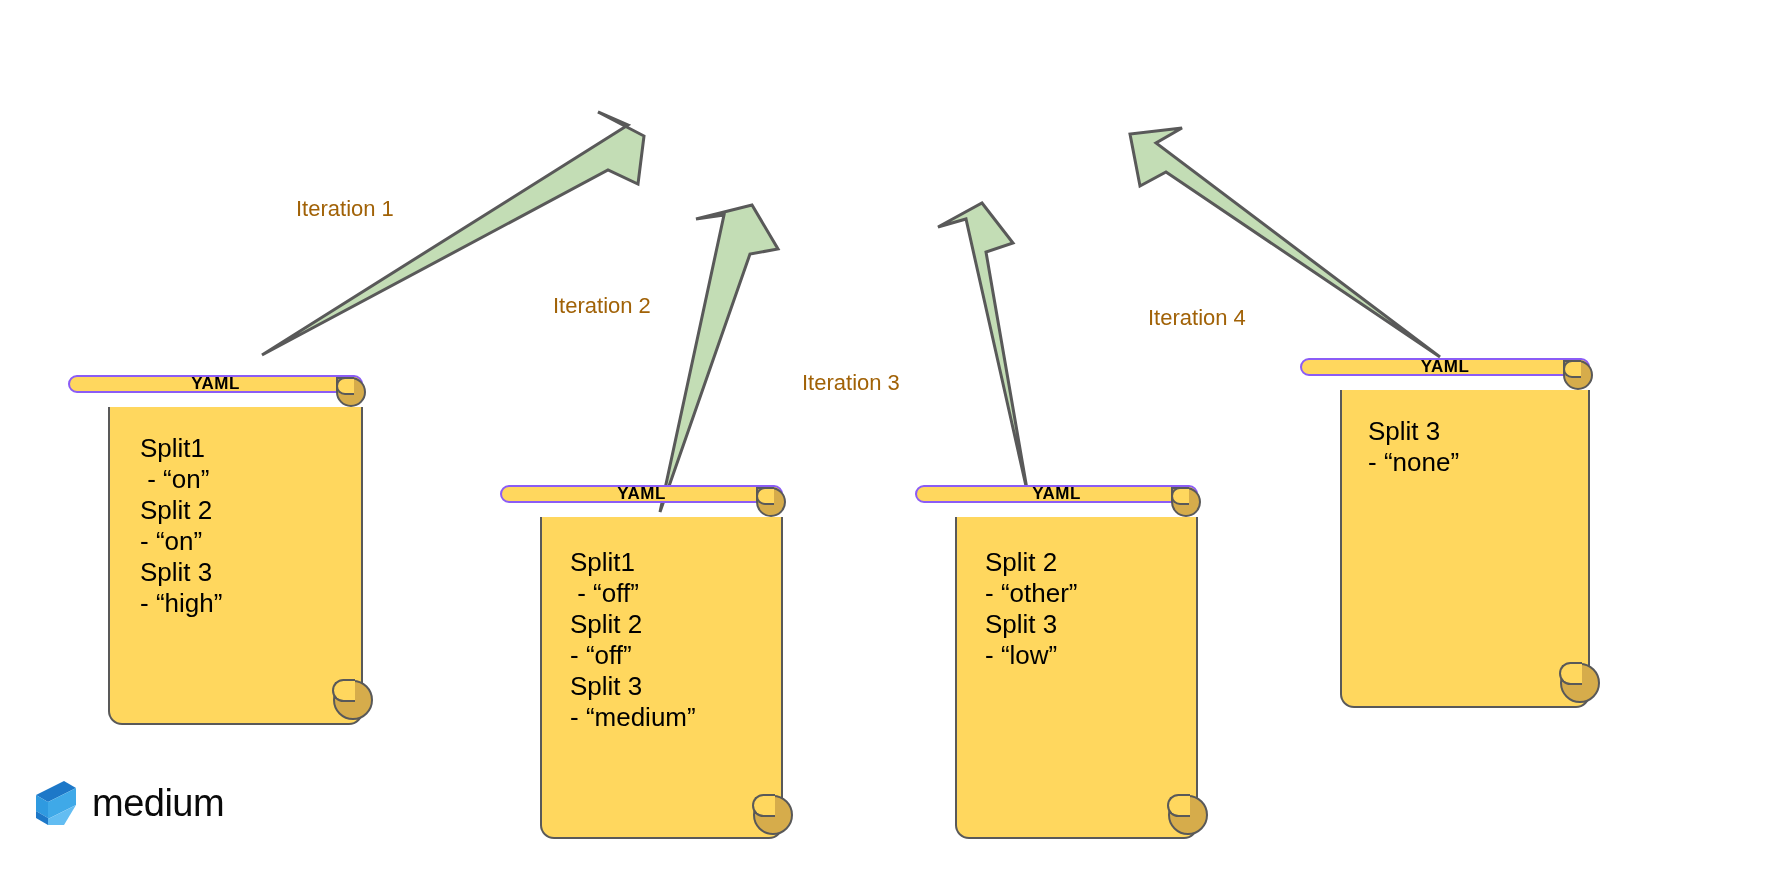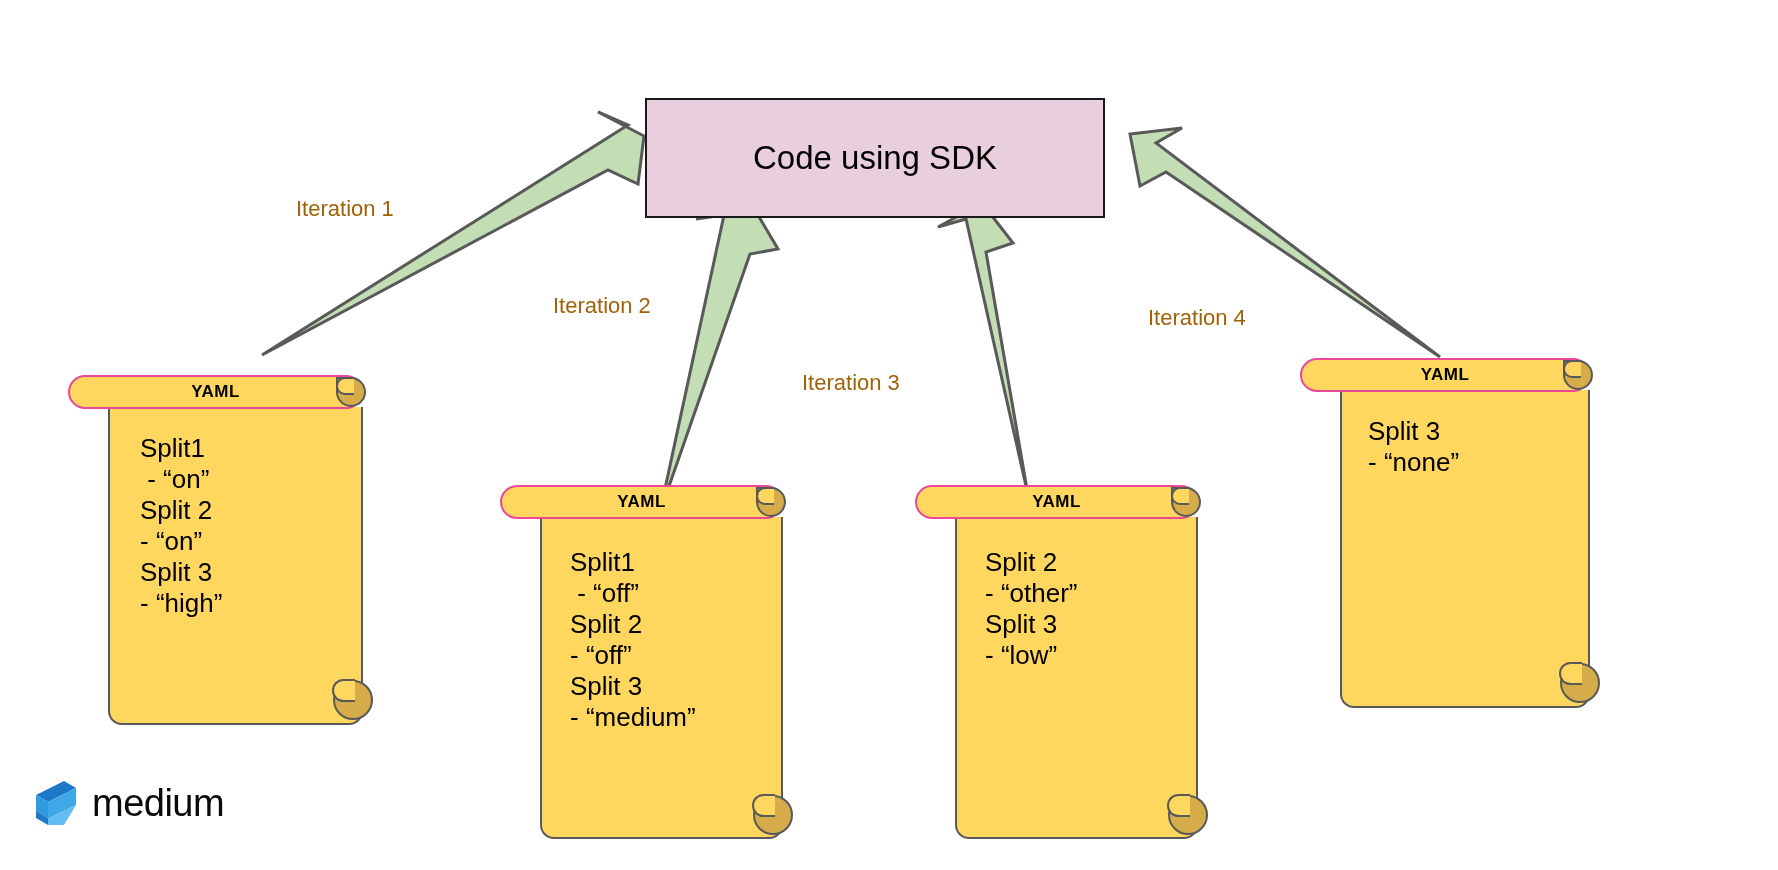--- a/index.html
+++ b/index.html
@@ -69,23 +69,23 @@
   }
 
   
   .scroll {
     position: absolute;
   }
   .scroll-bar {
     position: absolute;
     left: 0;
     top: 0;
-    height: 34px;
-    background: #ffd75e;
-    border: 2px solid #ec4899;
+    height: 18px;
+    background: #ffd75e;
+    border: 2px solid #8b5cf6;
     border-radius: 17px;
     box-sizing: border-box;
     display: flex;
     align-items: center;
     justify-content: center;
     z-index: 3;
   }
   .scroll-bar-label {
     font-size: 17px;
     font-weight: bold;
@@ -187,23 +187,20 @@
 
     <polygon fill="#c3ddb5" stroke="#595959" stroke-width="3" stroke-linejoin="miter" points="262,355 628,125 598,112 644,136 638,184 608,170"></polygon>
 
     <polygon fill="#c3ddb5" stroke="#595959" stroke-width="3" stroke-linejoin="miter" points="660,512 724,215 696,219 752,205 778,249 750,254"></polygon>
 
     <polygon fill="#c3ddb5" stroke="#595959" stroke-width="3" stroke-linejoin="miter" points="1028,495 966,219 938,227 982,203 1013,243 986,252"></polygon>
 
     <polygon fill="#c3ddb5" stroke="#595959" stroke-width="3" stroke-linejoin="miter" points="1440,357 1156,143 1182,128 1130,134 1140,186 1166,172"></polygon>
   </svg>
 
-  <div class="process-box">
-    <span class="process-box-label">Code using SDK</span>
-  </div>
 
   <div class="iteration-label" style="left:296px; top:196px;">Iteration 1</div>
   <div class="iteration-label" style="left:553px; top:293px;">Iteration 2</div>
   <div class="iteration-label" style="left:802px; top:370px;">Iteration 3</div>
   <div class="iteration-label" style="left:1148px; top:305px;">Iteration 4</div>
 
   <div class="scroll" style="left:68px; top:375px; width:330px; height:370px;">
     <div class="scroll-bar" style="left:0px; top:0px; width:295px;">
       <span class="scroll-bar-label">YAML</span>
     </div>

